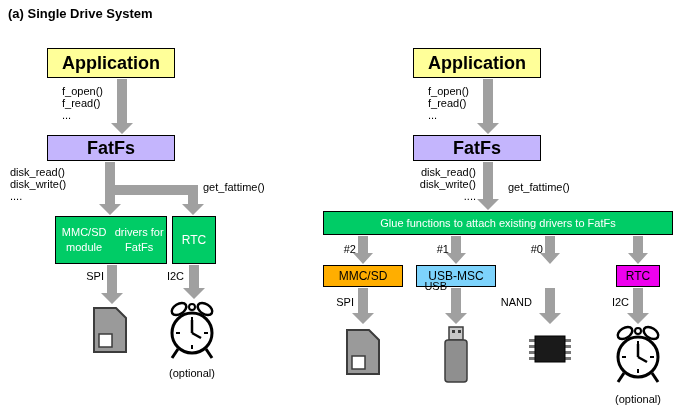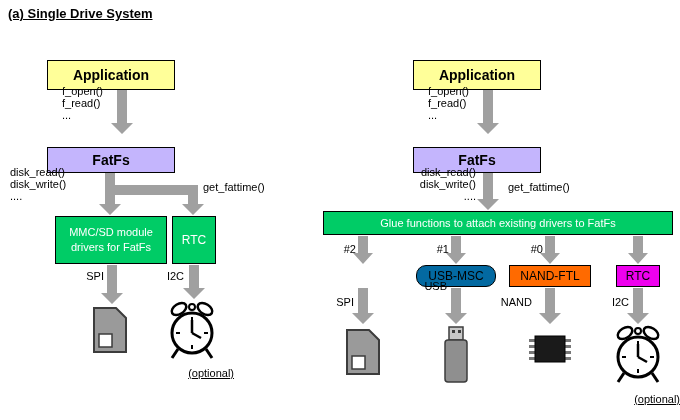--- a/index.html
+++ b/index.html
@@ -2,36 +2,36 @@
 <html><head>
 <meta charset="utf-8">
 <style>
   * { margin:0; padding:0; box-sizing:border-box; }
   html,body { background:#ffffff; }
   #canvas {
     position:relative; width:680px; height:420px; background:#fff;
     font-family:"Liberation Sans", sans-serif; color:#000; overflow:hidden;
   }
   #arrows { position:absolute; left:0; top:0; z-index:1; }
-  .title { position:absolute; z-index:3; font-size:13px; font-weight:bold; white-space:nowrap;text-decoration:underline; }
+  .title { position:absolute; z-index:3; font-size:13px; font-weight:bold; white-space:nowrap; }
   .lbl { position:absolute; z-index:3; font-size:11px; white-space:nowrap; }
   .lbl.r { text-align:right; }
-  .lbl.c { text-align:right;text-decoration:underline; }
+  .lbl.c { text-align:center; }
   .box {
     position:absolute; z-index:2; border:1px solid #000;
     display:flex; align-items:center; justify-content:center; text-align:center;
   }
-  .big  { font-size:14px; font-weight:bold;margin-top:12px; }
+  .big  { font-size:18px; font-weight:bold; }
   .app  { background:#FFFF99; }
   .cyan { background:#c4b5fd; }
   .green{ background:#00CC66; color:#fff; font-size:11px; }
-  .multi{ flex-direction:column; line-height:1.35; }
+  .multi{ flex-direction:row; line-height:1.35; }
   .drive{ font-size:12px; }
   .mmcsd  { background:#FFAE00; }
-  .usbmsc { background:#0369a1;border-radius:10px; }
+  .usbmsc { background:#7dd3fc; }
   .nandftl{ background:#FF6A00; }
   .rtcb   { background:#EE00EE; }
   .icon { position:absolute; z-index:2; }
 </style>
 </head>
 <body>
 
 <div id="canvas">
 
   <svg id="arrows" width="680" height="420" viewBox="0 0 680 420">
@@ -116,22 +116,22 @@
   <div class="lbl r" style="left:414px;top:190px;width:62px">....</div>
 
   <div class="lbl" style="left:508px;top:181px">get_fattime()</div>
 
   <div class="box green" style="left:323px;top:211px;width:350px;height:24px">Glue functions to attach existing drivers to FatFs</div>
 
   <div class="lbl r" style="left:330px;top:243px;width:26px">#2</div>
   <div class="lbl r" style="left:423px;top:243px;width:26px">#1</div>
   <div class="lbl r" style="left:517px;top:243px;width:26px">#0</div>
 
+  <div class="box drive mmcsd" style="left:323px;top:265px;width:80px;height:22px">MMC/SD</div>
   <div class="box drive usbmsc" style="left:416px;top:265px;width:80px;height:22px">USB-MSC</div>
-  <div class="box drive nandftl" style="left:509px;top:265px;width:82px;height:22px">NAND-FTL</div>
   <div class="box drive rtcb" style="left:616px;top:265px;width:44px;height:22px">RTC</div>
 
   <div class="lbl r" style="left:326px;top:296px;width:28px">SPI</div>
   <div class="lbl r" style="left:419px;top:280px;width:28px">USB</div>
   <div class="lbl r" style="left:492px;top:296px;width:40px">NAND</div>
   <div class="lbl r" style="left:601px;top:296px;width:28px">I2C</div>
 
   <svg class="icon" style="left:345px;top:328px" width="36" height="48" viewBox="0 0 36 48">
     <path d="M2 2 L24 2 L34 12 L34 46 L2 46 Z" fill="#9A9A9A" stroke="#3C3C3C" stroke-width="2"></path>
     <rect x="7" y="28" width="13" height="13" fill="#ffffff" stroke="#3C3C3C" stroke-width="1.5"></rect>

